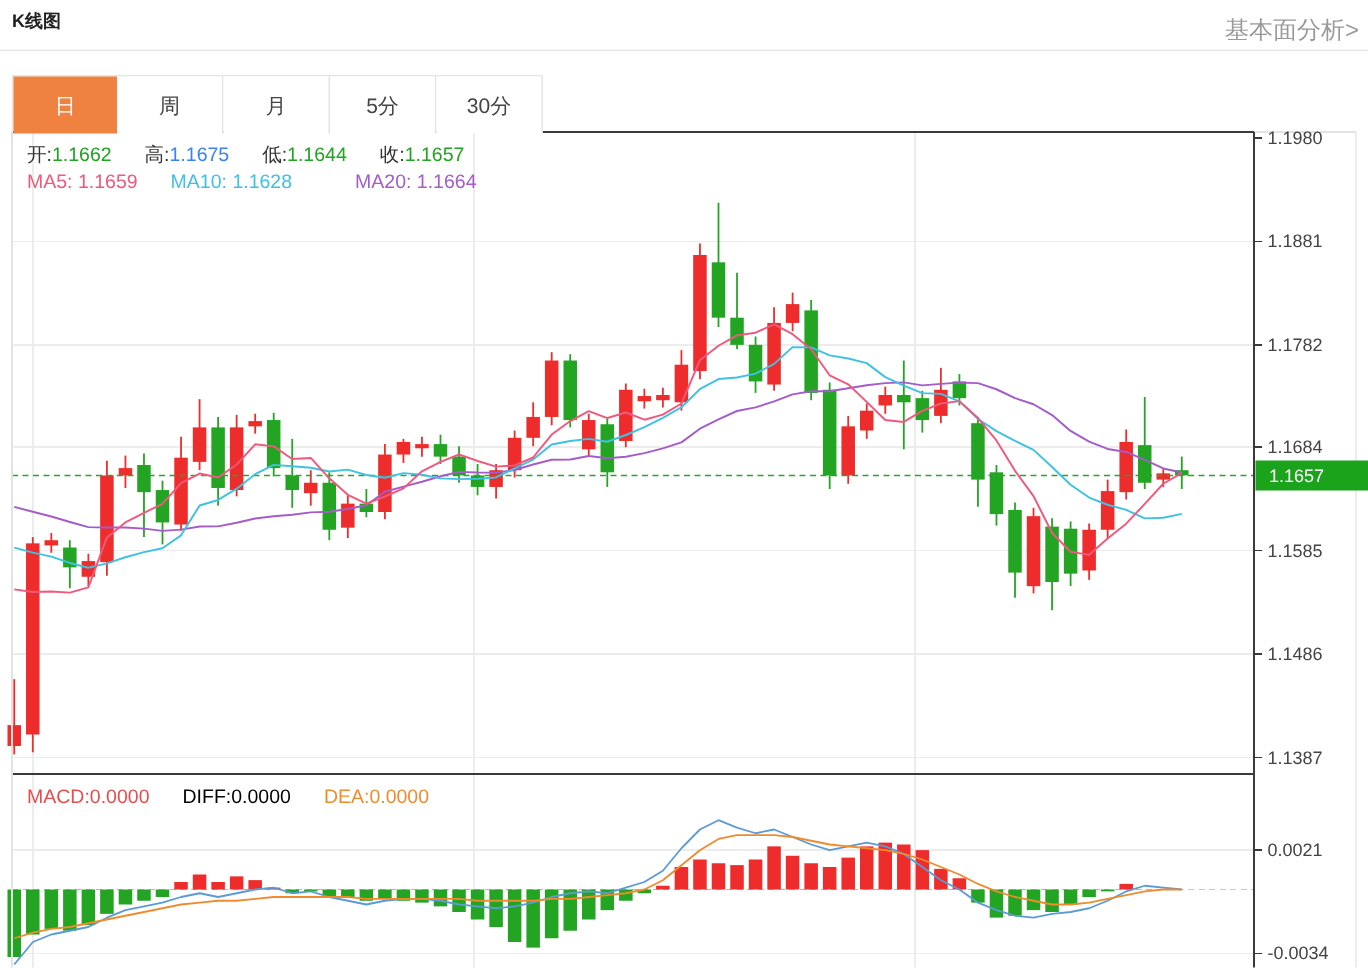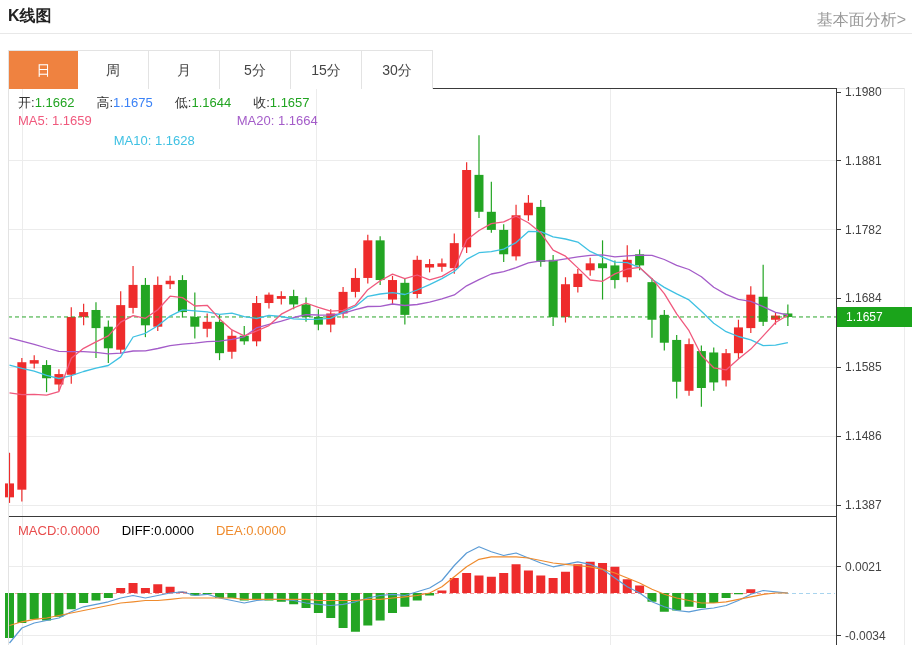--- a/index.html
+++ b/index.html
@@ -1,19 +1,19 @@
 <!DOCTYPE html>
 <html><head>
 <meta charset="utf-8">
 <style>
   html,body{margin:0;padding:0;background:#fff;}
   body{width:912px;height:645px;position:relative;overflow:hidden;
        font-family:"Liberation Sans","DejaVu Sans",sans-serif;}
   .abs{position:absolute;}
-  #page-title{left:8px;top:6px;font-size:16px;font-weight:bold;color:#222;}
+  #page-title{left:8px;top:6px;font-size:12px;font-weight:bold;color:#222;}
   #header-link{right:6px;top:10px;font-size:16px;color:#999;cursor:pointer;}
   #title-divider{left:0;top:33px;width:912px;height:1px;background:#e8e8e8;}
   #tabbar{left:8px;top:50px;height:38px;display:flex;border-top:1px solid #e3e3e3;border-left:1px solid #e3e3e3;box-sizing:border-box;}
   .tab{height:38px;line-height:38px;text-align:center;font-size:14px;color:#444;
        background:#fff;border-right:1px solid #e3e3e3;box-sizing:border-box;cursor:pointer;}
   .tab.active{color:#fff;border:none;}
   #chart-svg{left:0;top:0;}
   .legend{display:flex;font-size:13px;white-space:nowrap;}
   .legend .item{margin-right:22px;}
   #ohlc-legend{left:18px;top:94px;}
@@ -277,34 +277,33 @@
 
 <div id="page-title" class="abs">K线图</div>
 <div id="header-link" class="abs">基本面分析&gt;</div>
 <div id="title-divider" class="abs"></div>
 
 <div id="tabbar" class="abs">
   <div class="tab active" style="width: 69px; background: rgb(239, 130, 64);">日</div>
   <div class="tab" style="width:71px">周</div>
   <div class="tab" style="width:71px">月</div>
   <div class="tab" style="width:71px">5分</div>
-  <div class="tab" style="width:71px">15分</div>
   <div class="tab" style="width:71px">30分</div>
 </div>
 
 <div id="ohlc-legend" class="legend abs">
   <span class="item"><span class="lab">开:</span><span class="val-g" style="color: rgb(33, 164, 33);">1.1662</span></span>
   <span class="item"><span class="lab">高:</span><span class="val-g" style="color: #3b82f6;">1.1675</span></span>
   <span class="item"><span class="lab">低:</span><span class="val-g" style="color: rgb(33, 164, 33); margin-top: 46px;">1.1644</span></span>
   <span class="item"><span class="lab">收:</span><span class="val-g" style="color: rgb(33, 164, 33);">1.1657</span></span>
 </div>
 
 <div id="ma-legend" class="legend abs">
   <span class="item ma5" style="color: rgb(240, 89, 125);"><span>MA5:</span> <span>1.1659</span></span>
-  <span class="item ma10" style="color: rgb(63, 193, 227); margin-top: 20px;"><span>MA10:</span> <span>1.1628</span></span>
+  <span class="item ma10" style="color: rgb(63, 193, 227);"><span>MA10:</span> <span>1.1628</span></span>
   <span class="item ma20" style="color: rgb(164, 92, 201); padding-left: 20px;"><span>MA20:</span> <span>1.1664</span></span>
 </div>
 
 <div id="macd-legend" class="legend abs">
   <span class="item macd" style="color: rgb(232, 76, 76);"><span>MACD:</span><span>0.0000</span></span>
   <span class="item diff" style="color: #000000;"><span>DIFF:</span><span>0.0000</span></span>
   <span class="item dea" style="color: rgb(239, 139, 45);"><span>DEA:</span><span>0.0000</span></span>
 </div>
 
 <div id="price-tag" class="abs" style="background: rgb(27, 164, 27);">1.1657</div>

